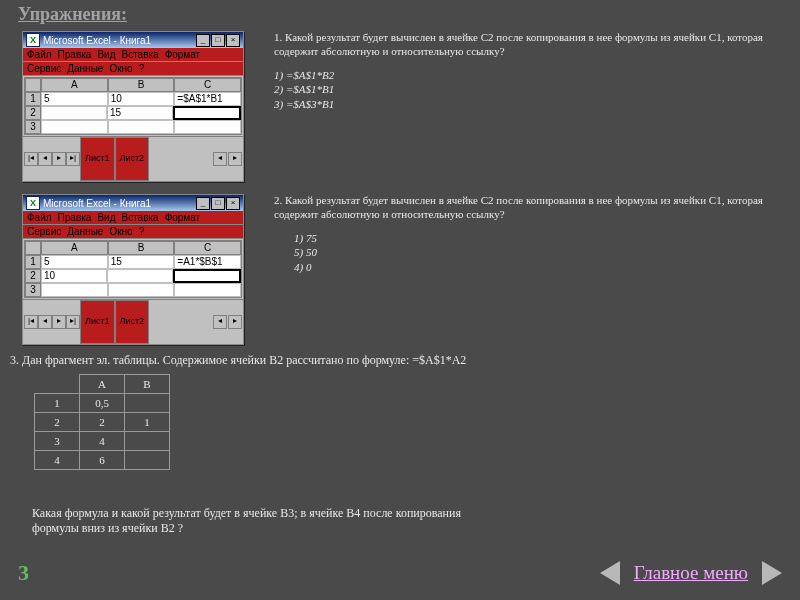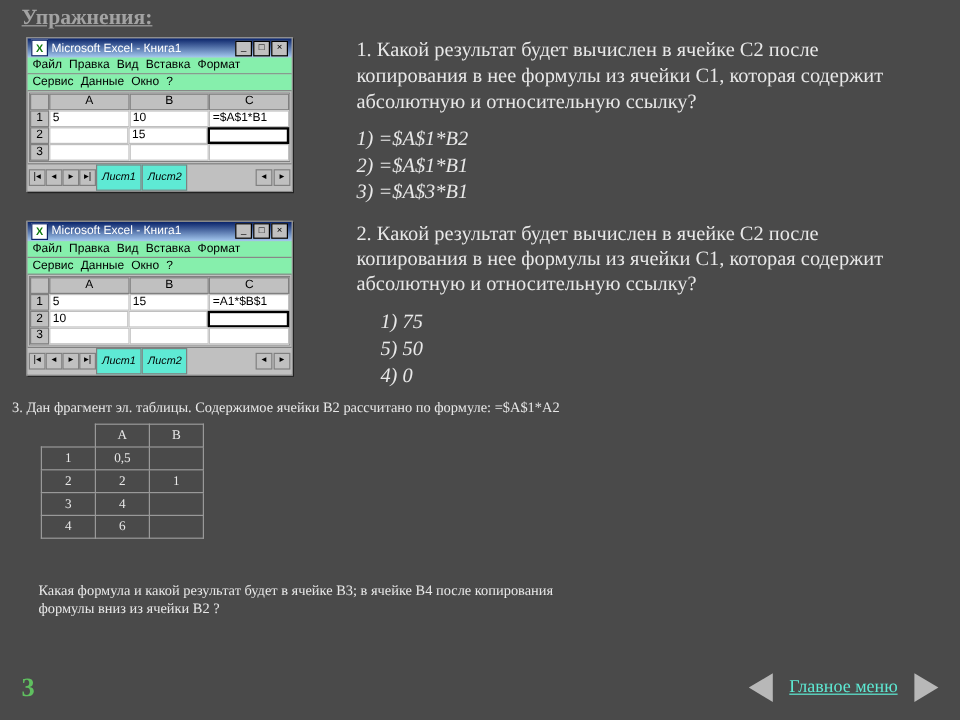--- a/index.html
+++ b/index.html
@@ -53,21 +53,21 @@
     width: 12px; height: 12px; background:#fff; color:#107c10;
     font-weight:bold; font-size:9px; display:flex; align-items:center;
     justify-content:center; border:1px solid #0a246a;
   }
   .winbtns { display:flex; gap:1px; }
   .winbtn {
     width:12px; height:11px; background:#c0c0c0; border:1px solid #000;
     font-size:8px; line-height:9px; text-align:center; color:#000;
   }
   .menubar {
-    background:#86efac; display:flex; gap:6px; padding:1px 4px;
+    background:#b91c1c; display:flex; gap:6px; padding:1px 4px;
     border-bottom:1px solid #888;
   }
   .menubar span { white-space:nowrap; font-size:10px; }
   .sheet {
     background:#fff; border:1px solid #808080; margin:1px;
   }
   .srow { display:flex; }
   .hdr, .rhdr {
     background:#c0c0c0; border:1px solid #808080; text-align:center;
     font-size:10px; box-sizing:border-box;
@@ -80,33 +80,31 @@
   }
   .tabs {
     display:flex; align-items:center; gap:0; background:#c0c0c0;
     border-top:1px solid #808080; font-size:9px; padding:0 1px;
   }
   .tabs .arr {
     width:12px; height:12px; border:1px solid #808080; background:#c0c0c0;
     font-size:8px; text-align:center; line-height:10px;
   }
   .tabs .tab {
-    background:#5eead4; border:1px solid #808080; padding:4px 4px; height:12px;
+    background:#b91c1c; border:1px solid #808080; padding:15px 4px; height:12px;
     line-height:11px;
-    font-style:italic;
   }
   .tabs .scroll {
     margin-left:auto; display:flex; gap:1px;
   }
   .qtext {
     flex: 1;
     padding: 0 20px 0 30px;
-    font-size: 17px;
+    font-size: 11px;
     line-height: 1.25;
-    margin-left: 23px;
   }
   .answers { margin-top:10px; }
   .answers div { margin:1px 0; font-style:italic; }
   
   .q3 { padding: 6px 10px; }
   .tbl3 {
     margin: 6px 0 4px 24px;
     border-collapse: collapse;
     color:#e8e8e8;
   }
@@ -116,21 +114,21 @@
   }
   .tbl3 td.nb { border:none; }
   .q3-follow { padding-left: 22px; max-width: 440px; margin-top: 36px; }
   .footer {
     position:absolute; bottom:14px; left:0; right:0;
     display:flex; align-items:center; justify-content:space-between;
     padding:0 18px;
   }
   .pagenum { color:#5fbf5f; font-size:22px; font-weight:bold; }
   .navi { display:flex; align-items:center; gap:14px; }
-  .mainlink { color:#5eead4; text-decoration:underline; font-size:15px; }
+  .mainlink { color:#f0abfc; text-decoration:underline; font-size:19px; }
   .arrow {
     width:0; height:0; border-top:12px solid transparent;
     border-bottom:12px solid transparent;
   }
   .arrow.left  { border-right:20px solid #b8b8b8; }
   .arrow.right { border-left:20px solid #b8b8b8; }
 </style>
 </head>
 <body>
 

